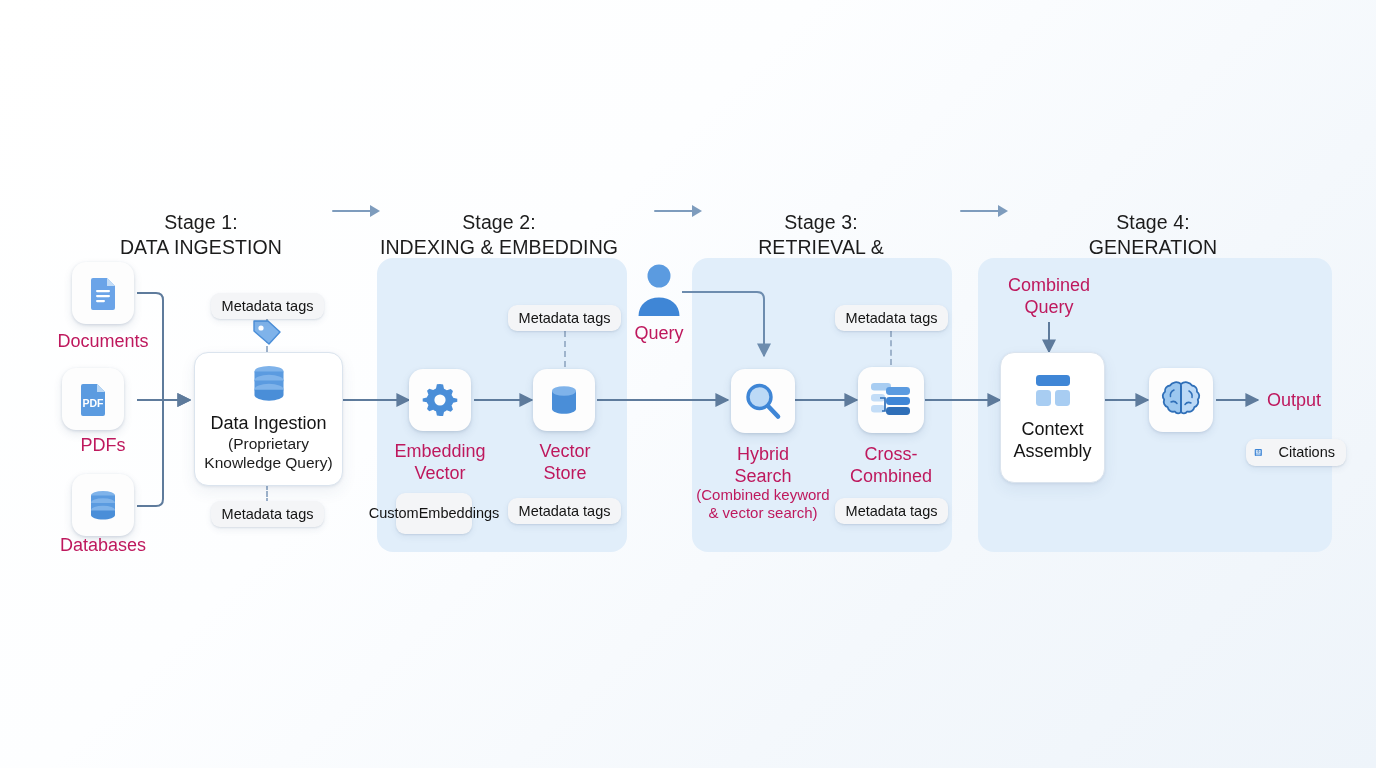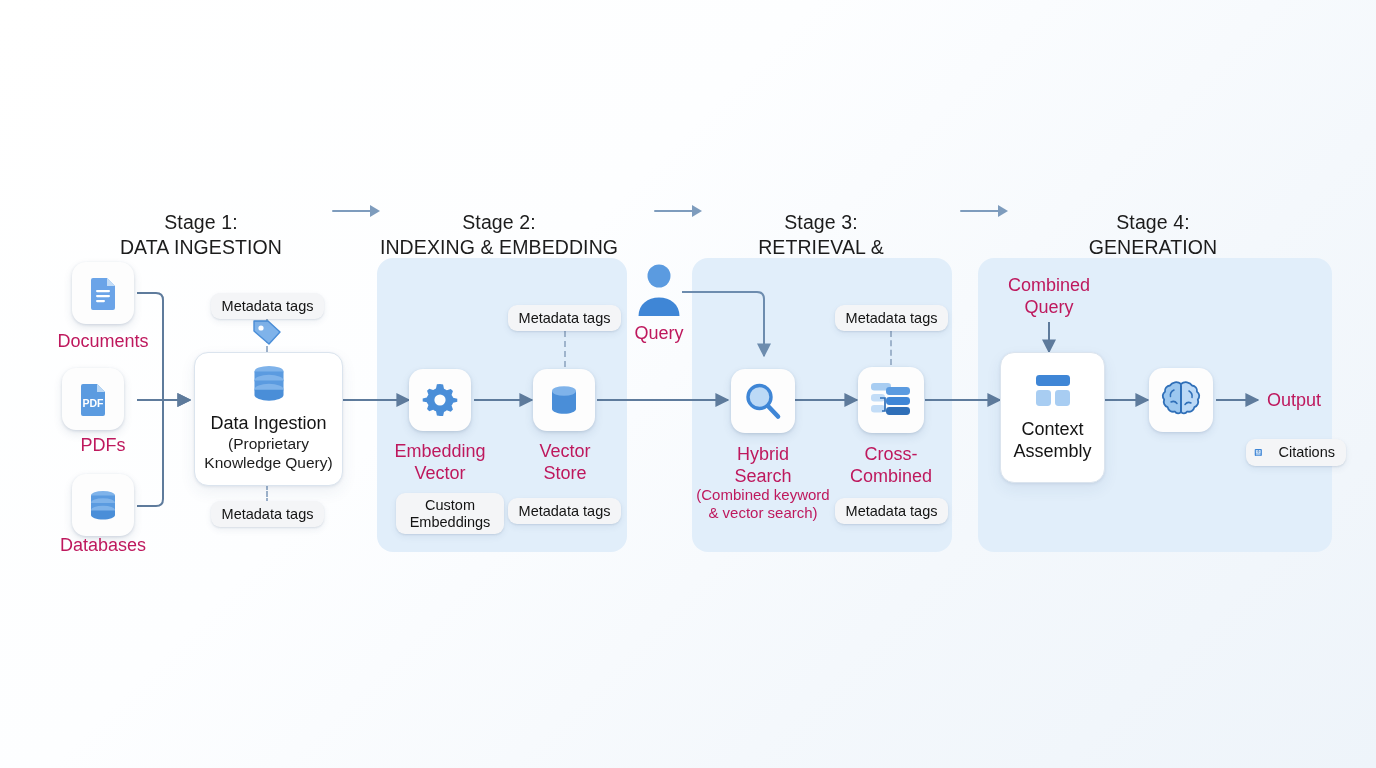--- a/index.html
+++ b/index.html
@@ -201,21 +201,21 @@
   <div class="tile" style="left:409px;top:369px;width:62px;height:62px;">
     <svg width="40" height="40" viewBox="0 0 40 40">
       <path d="M20 4 l3.1 .55 .9 4.1a12 12 0 0 1 2.8 1.63l3.95-1.4 2.2 2.2 -1.4 3.95a12 12 0 0 1 1.63 2.8l4.1 .9v3.1l-4.1 .9a12 12 0 0 1 -1.63 2.8l1.4 3.95 -2.2 2.2 -3.95-1.4a12 12 0 0 1 -2.8 1.63l-.9 4.1H20l-3.1-.55-.9-4.1a12 12 0 0 1 -2.8-1.63l-3.95 1.4 -2.2-2.2 1.4-3.95a12 12 0 0 1 -1.63-2.8L2.7 21.6v-3.1l4.1-.9a12 12 0 0 1 1.63-2.8l-1.4-3.95 2.2-2.2 3.95 1.4a12 12 0 0 1 2.8-1.63l.9-4.1z" fill="#4a8ed8"></path>
       <circle cx="20" cy="20" r="5.6" fill="#fdfdfd"></circle>
     </svg>
   </div>
   <div class="cap" style="left:380px;top:440px;width:120px;">
     <span style="display:block">Embedding</span>
     <span style="display:block">Vector</span>
   </div>
-  <div class="pill two" style="left:396px;top:493px;width:108px;height:41px;flex-direction:column;">
+  <div class="pill two" style="left:396px;top:493px;width:76px;height:41px;flex-direction:row;">
     <span>Custom</span>
     <span>Embeddings</span>
   </div>
 
   <div class="tile" style="left:533px;top:369px;width:62px;height:62px;">
     <svg width="38" height="38" viewBox="0 0 38 38">
       <path d="M7 10 v18 c0 2.6 5.4 4.8 12 4.8 s12 -2.2 12 -4.8 V10z" fill="#4a8ed8"></path>
       <ellipse cx="19" cy="10" rx="12" ry="4.8" fill="#7fb3ea"></ellipse>
     </svg>
   </div>

